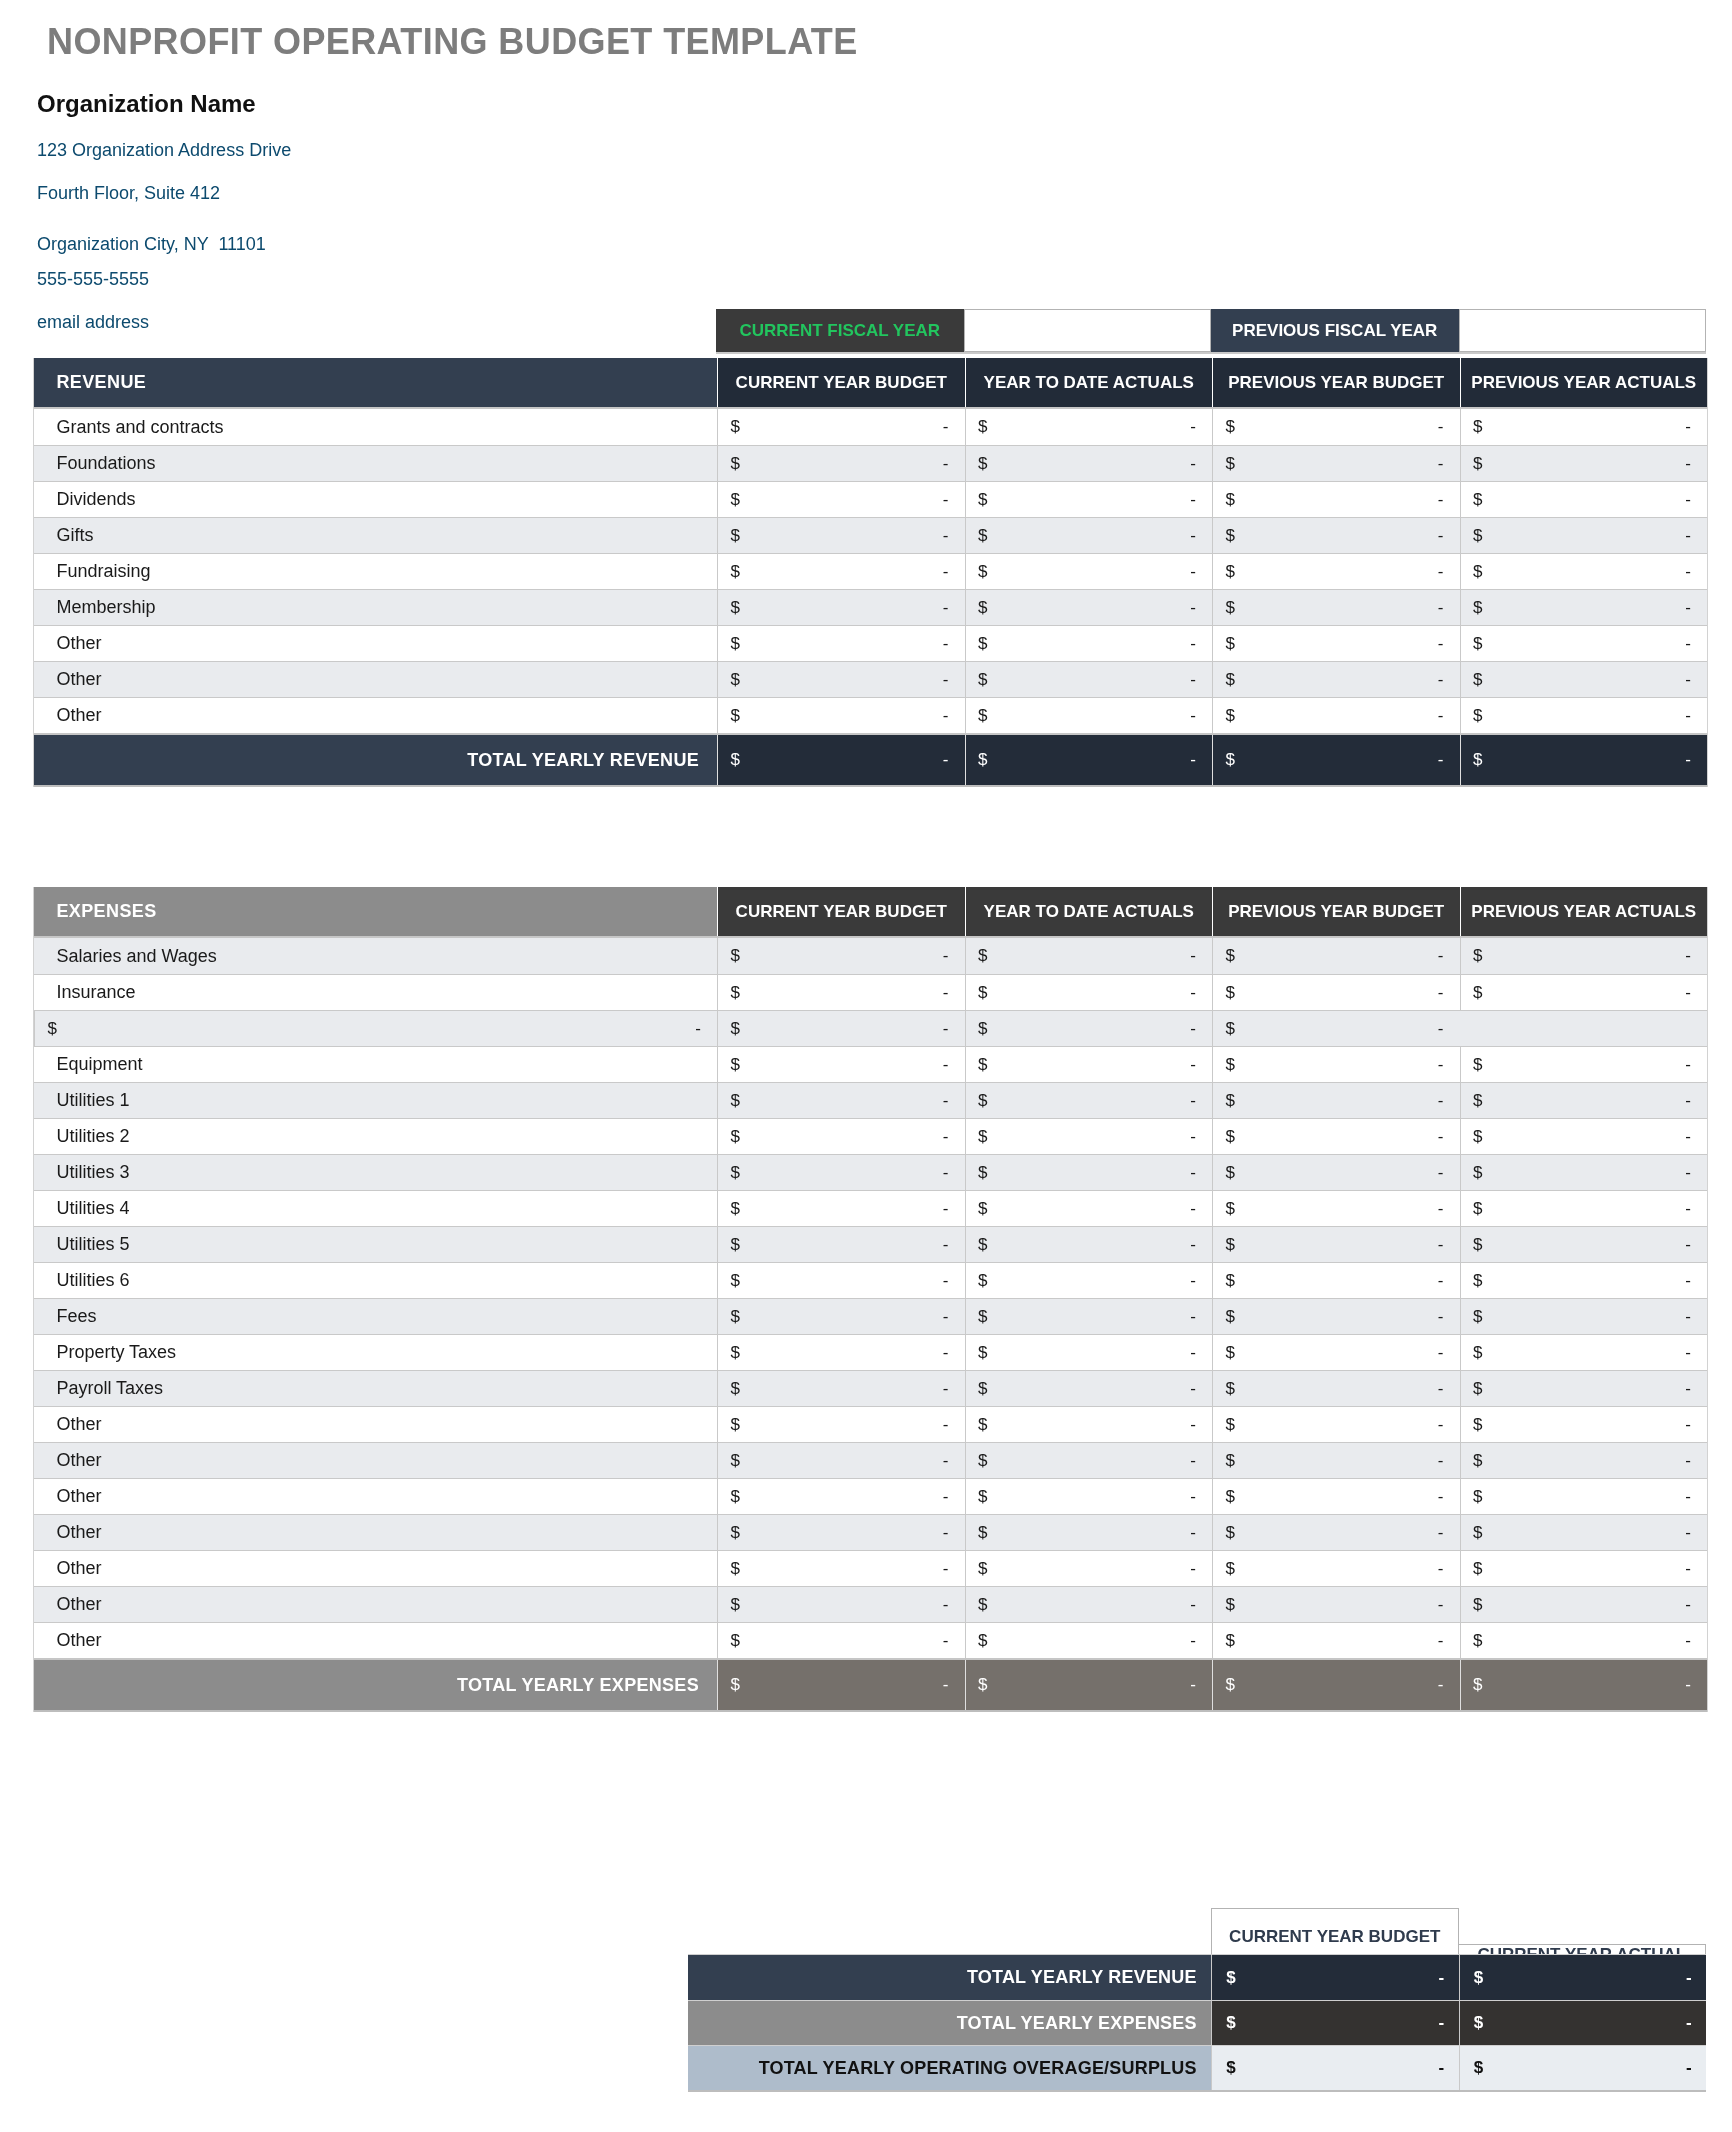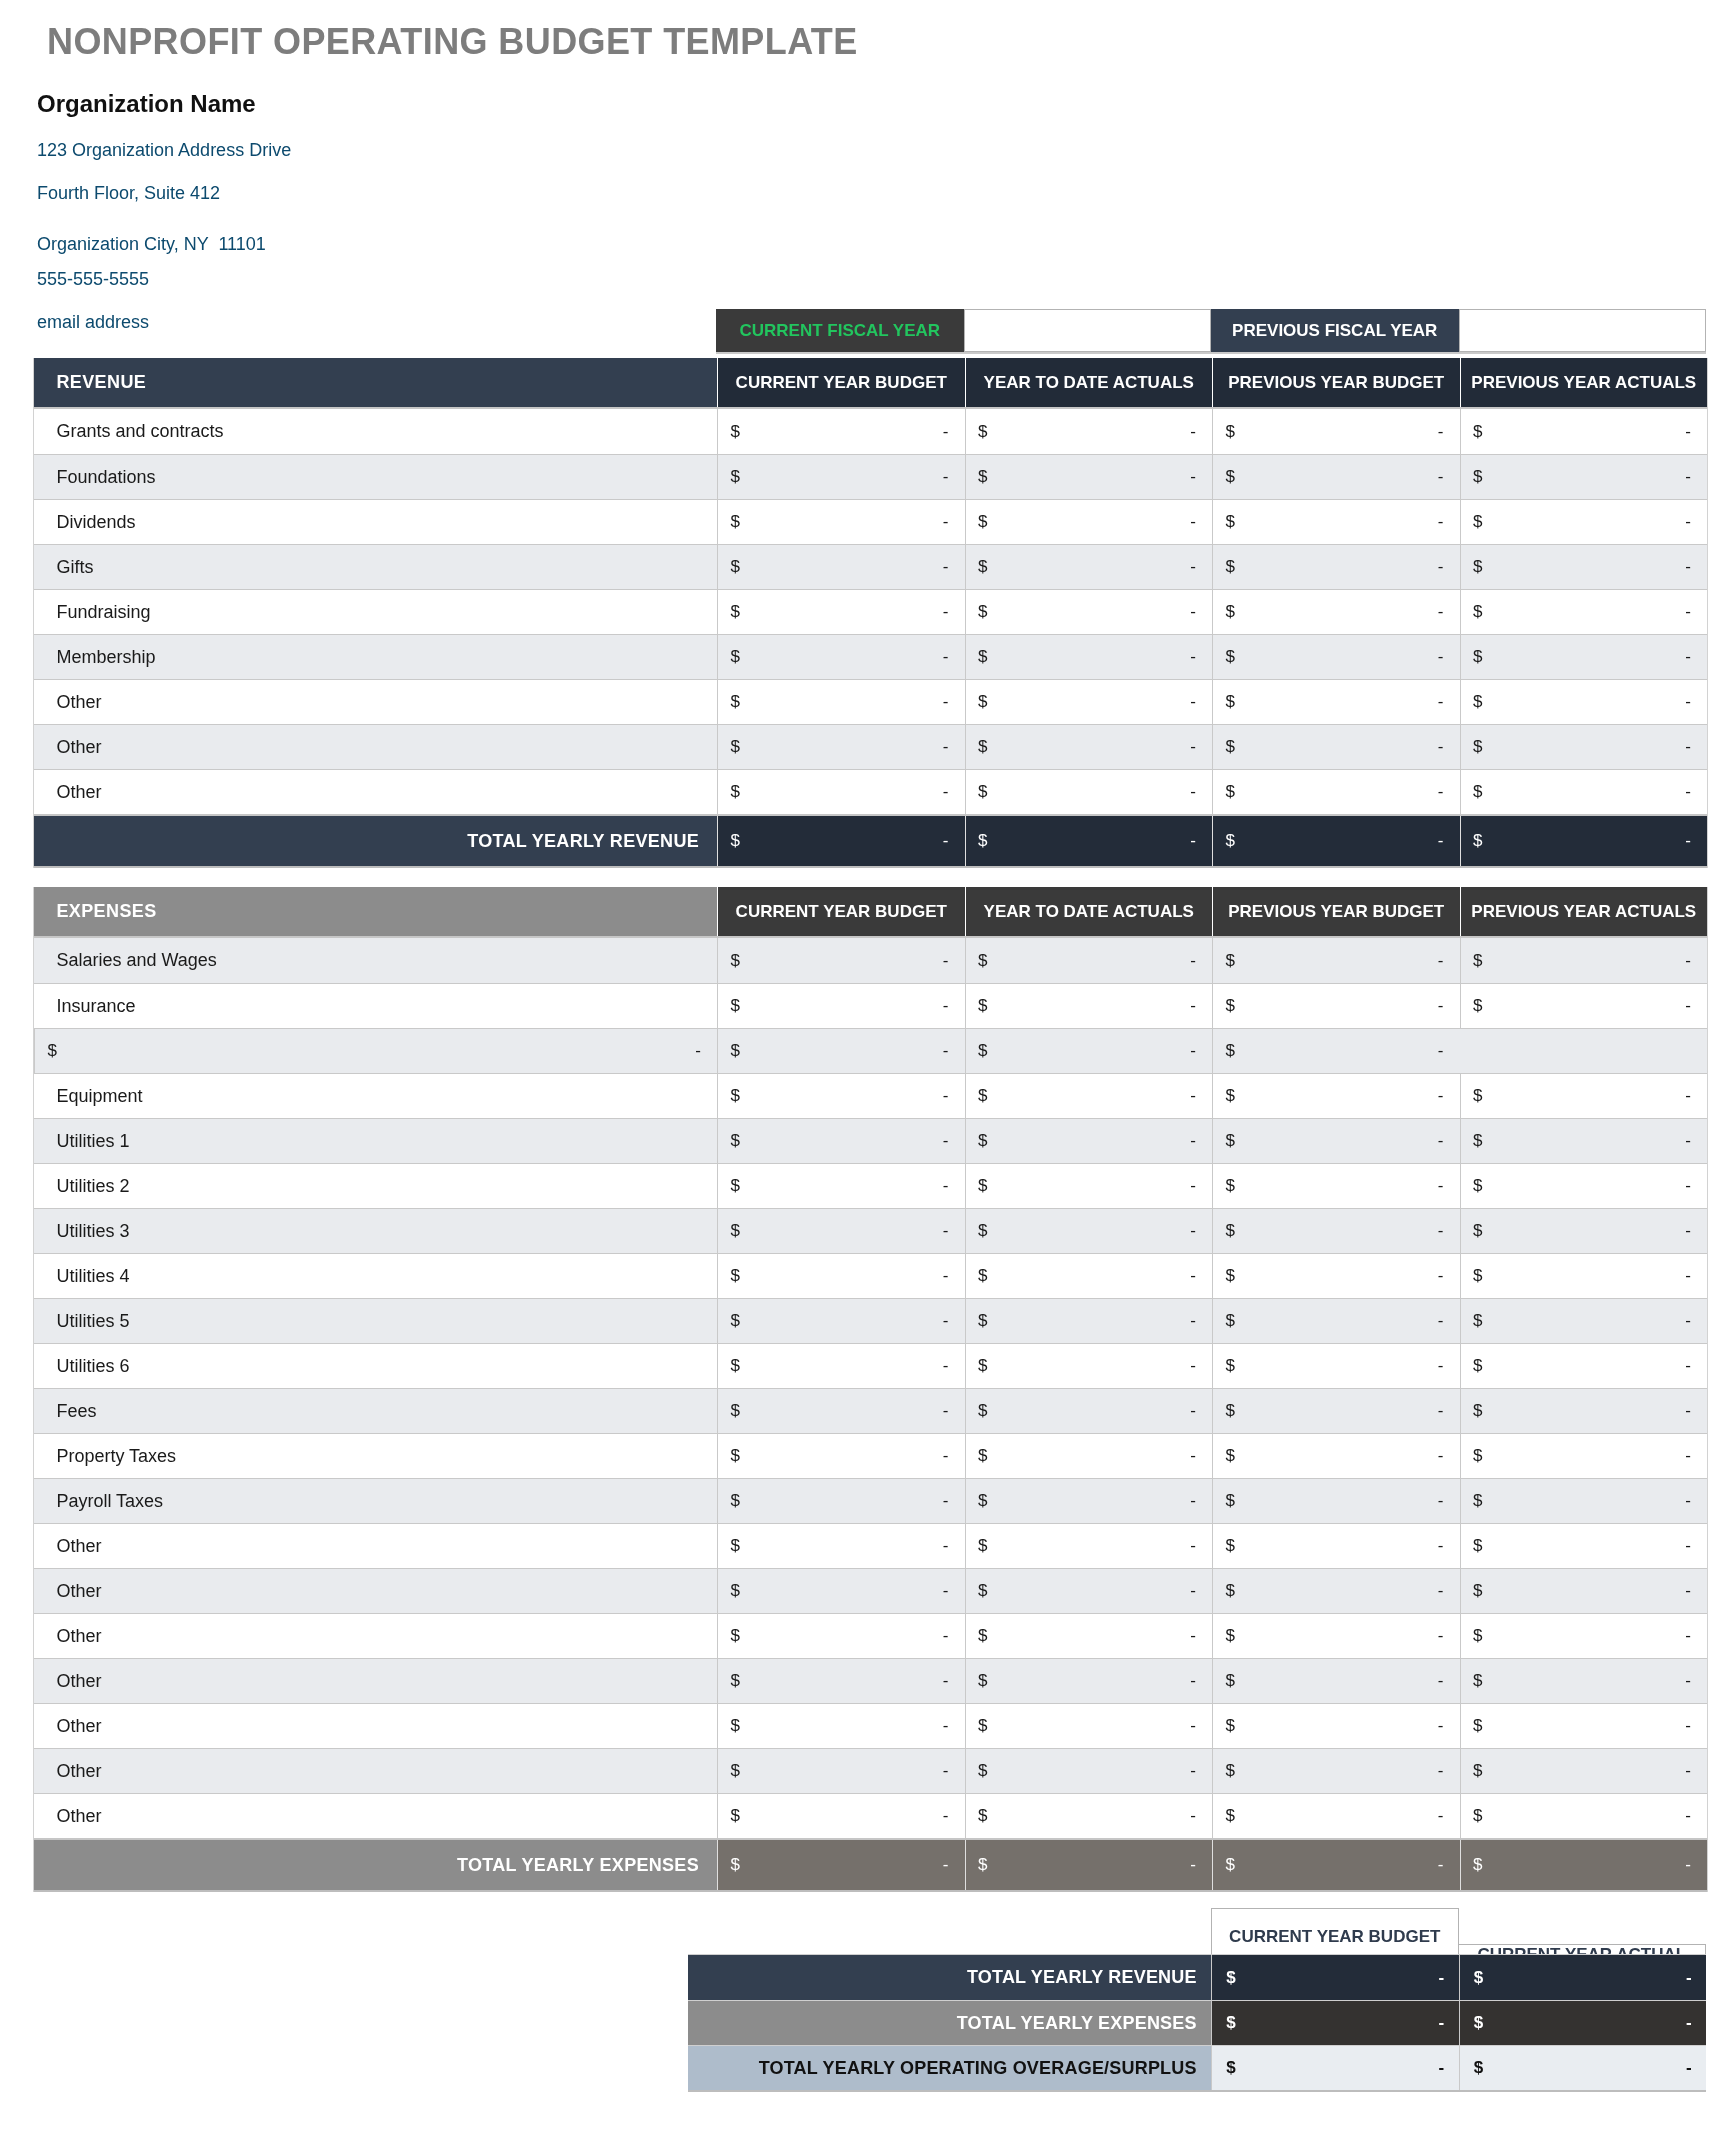--- a/index.html
+++ b/index.html
@@ -56,21 +56,21 @@
     color:#ffffff; font-weight:700; font-size:17px; border-left:1.8px solid #ffffff;
     text-align:center;
   }
   .navy       { background:#333f50; }
   .navy-dark  { background:#222b38; }
   .navy-darker{ background:#232c39; }
   .gray-h     { background:#8c8c8c; }
   .charcoal   { background:#3a3a3a; }
   .warm-dark  { background:#75706b; }
 
-  .t-body > .t-data { height:45px; border-top:0.9px solid #c9c9c9; background:#ffffff; }
+  .t-body > .t-data { height:36px; border-top:0.9px solid #c9c9c9; background:#ffffff; }
   .t-body > .t-data:first-of-type { border-top:none; }
   .revenue-t  .t-body > .t-data:nth-of-type(even) { background:#e9ebee; }
   .expenses-t .t-body > .t-data:nth-of-type(odd)  { background:#e9ebee; }
   .money-table { border-left:0.9px solid #d2d2d2; border-right:0.9px solid #d2d2d2; }
 
   .label-cell { display:flex; align-items:center; padding-left:22.4px; font-size:18px; color:#1a1a1a; }
   .amount-cell {
     display:flex; align-items:center; justify-content:space-between;
     padding:0 16px 0 12.5px; font-size:17px; color:#1a1a1a;
     border-left:0.9px solid #c9c9c9; box-sizing:border-box;

